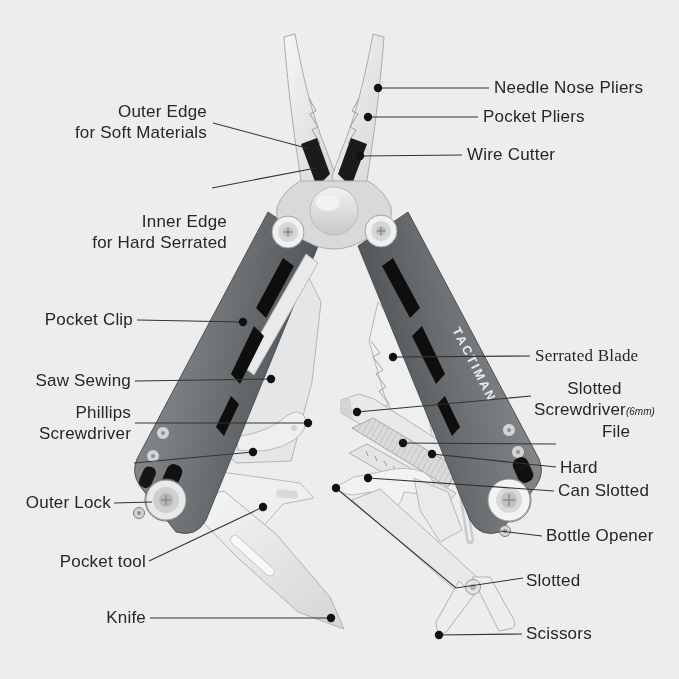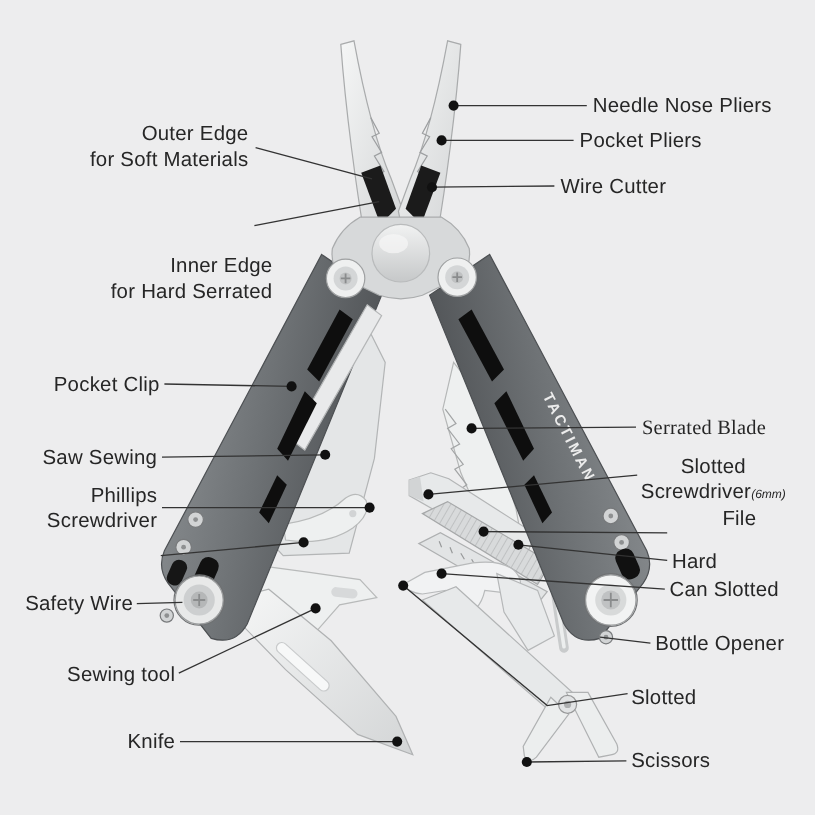--- a/index.html
+++ b/index.html
@@ -196,24 +196,24 @@
         <div>Pocket Clip</div>
       </div>
       <div class="callout left" style="right: 548px; top: 381px;">
         <div>Saw Sewing</div>
       </div>
       <div class="callout left" style="right: 548px; top: 423px;">
         <div>Phillips</div>
         <div>Screwdriver</div>
       </div>
       <div class="callout left" style="right: 568px; top: 503px;">
-        <div>Safety Wire</div>
+        <div>Outer Lock</div>
       </div>
       <div class="callout left" style="right: 533px; top: 562px;">
-        <div>Sewing tool</div>
+        <div>Pocket tool</div>
       </div>
       <div class="callout left" style="right: 533px; top: 618px;">
         <div>Knife</div>
       </div>
       <div class="callout right" style="left: 494px; top: 88px;">
         <div>Needle Nose Pliers</div>
       </div>
       <div class="callout right" style="left: 483px; top: 117px;">
         <div>Pocket Pliers</div>
       </div>

